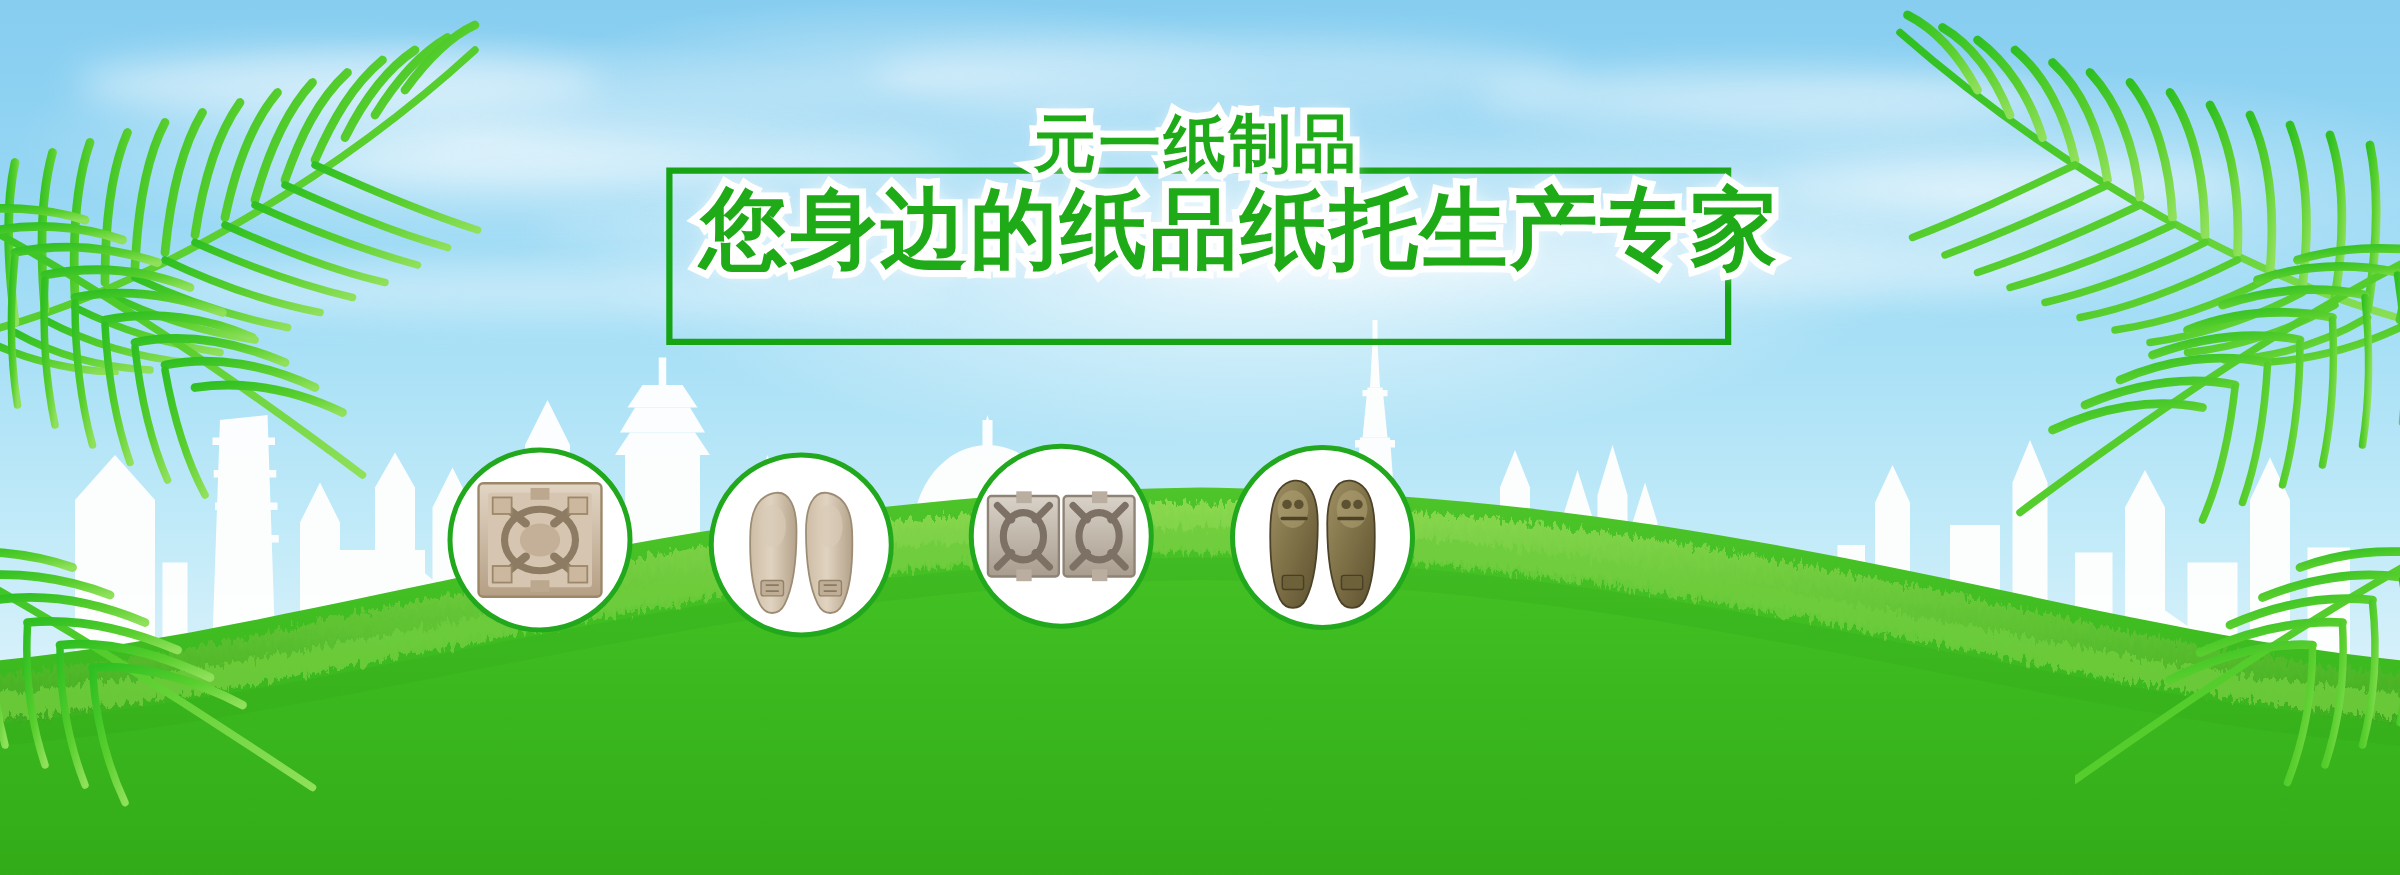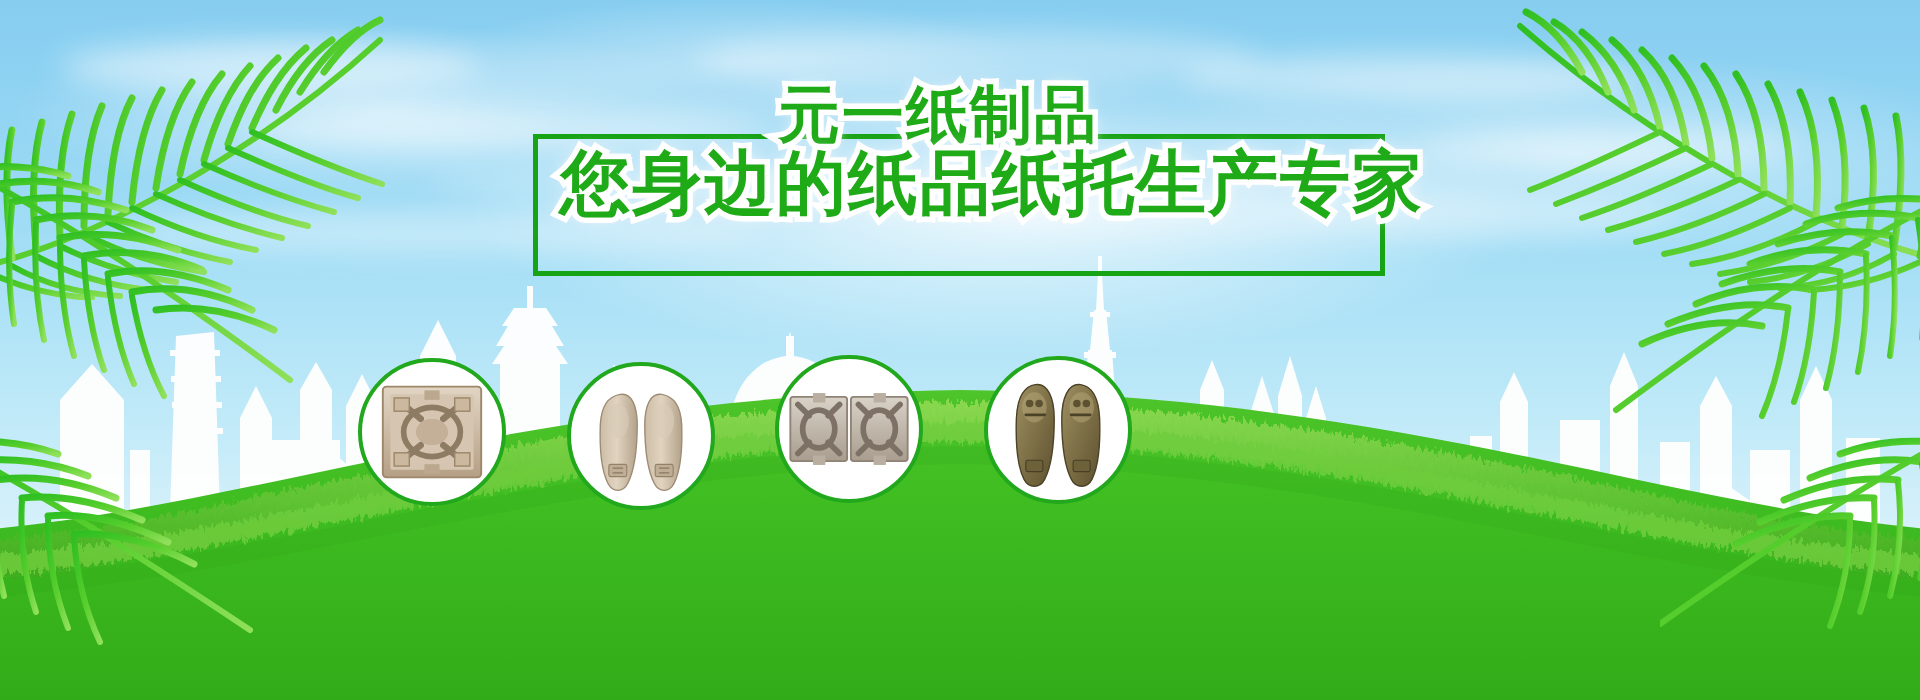--- a/index.html
+++ b/index.html
@@ -114,23 +114,23 @@
     letter-spacing: 2px;
     white-space: nowrap;
     font-family: "DejaVu Sans", "Liberation Sans", sans-serif;
     -webkit-text-stroke: 11px #ffffff;
     paint-order: stroke fill;
     text-shadow:
        0 0 10px rgba(255,255,255,.95),
        0 0 18px rgba(255,255,255,.85);
   }
   .title-line1 {
-    left: 778px;
+    left: 827px;
     top: 84px;
-    font-size: 62px;
+    font-size: 50px;
     line-height: 62px;
   }
   .title-line2 {
     left: 560px;
     top: 148px;
     font-size: 70px;
     line-height: 70px;
     text-align: right;
   }
 

